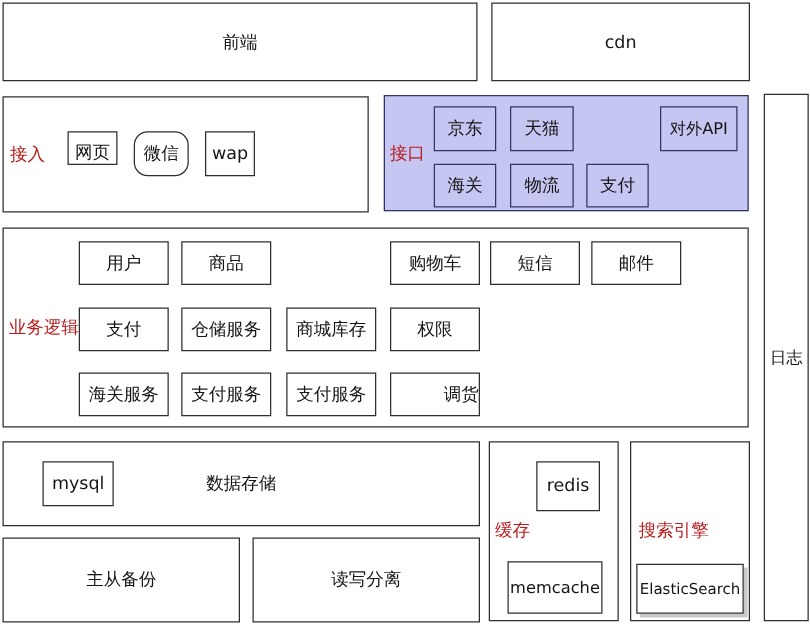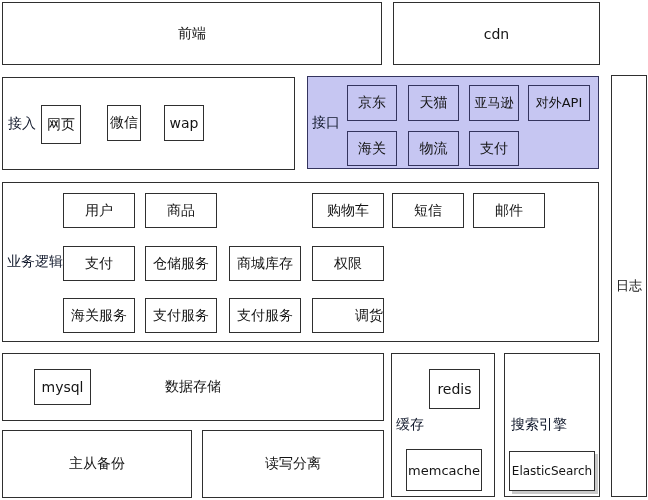--- a/index.html
+++ b/index.html
@@ -21,21 +21,21 @@
   }
   .centered {
     display:flex;
     align-items:center;
     justify-content:center;
   }
   .lbl { font-size:14px; color:#141414; white-space:nowrap; }
   .side-label {
     position:absolute;
     font-size:14px;
-    color:#0f172a;
+    color:#b91c1c;
     white-space:nowrap;
   }
   .vcenter { top:50%; transform:translateY(-50%); }
   .purple {
     background:#c6c6f2;
     border-color:#34345e;
   }
   .es-shadow { box-shadow:3px 3px 0 #c9c9c9; }
   .fs12 { font-size:12px; }
   .fs13 { font-size:13px; }
@@ -48,41 +48,38 @@
   <div class="box centered" style="left:2px; top:2px; width:380px; height:63px;">
     <span class="lbl">前端</span>
   </div>
 
   <div class="box centered" style="left:393px; top:2px; width:207px; height:63px;">
     <span class="lbl">cdn</span>
   </div>
 
   <div class="box" style="left:2px; top:77px; width:293px; height:93px;">
     <span class="side-label vcenter" style="left:5px;">接入</span>
-    <div class="box centered" style="left:38px; top:27px; width:40px; height:39px;">
+    <div class="box centered" style="left:51px; top:27px; width:40px; height:27px;align-items:flex-end;">
       <span class="lbl">网页</span>
     </div>
-    <div class="box centered" style="left:104px; top:27px; width:34px; height:36px;">
+    <div class="box centered" style="left:104px; top:27px; width:44px; height:36px;border-radius:11px;">
       <span class="lbl">微信</span>
     </div>
     <div class="box centered" style="left:161px; top:27px; width:40px; height:36px;">
       <span class="lbl">wap</span>
     </div>
   </div>
 
   <div class="box purple" style="left:307px; top:76px; width:292px; height:93px;">
     <span class="side-label vcenter" style="left:4px;">接口</span>
     <div class="box purple centered" style="left:39px; top:8px; width:50px; height:36px;">
       <span class="lbl">京东</span>
     </div>
     <div class="box purple centered" style="left:100px; top:8px; width:51px; height:36px;">
       <span class="lbl">天猫</span>
-    </div>
-    <div class="box purple centered" style="left:161px; top:8px; width:50px; height:36px;">
-      <span class="lbl fs13">亚马逊</span>
     </div>
     <div class="box purple centered" style="left:220px; top:8px; width:62px; height:36px;">
       <span class="lbl fs13">对外API</span>
     </div>
     <div class="box purple centered" style="left:39px; top:54px; width:50px; height:35px;">
       <span class="lbl">海关</span>
     </div>
     <div class="box purple centered" style="left:100px; top:54px; width:51px; height:35px;">
       <span class="lbl">物流</span>
     </div>

